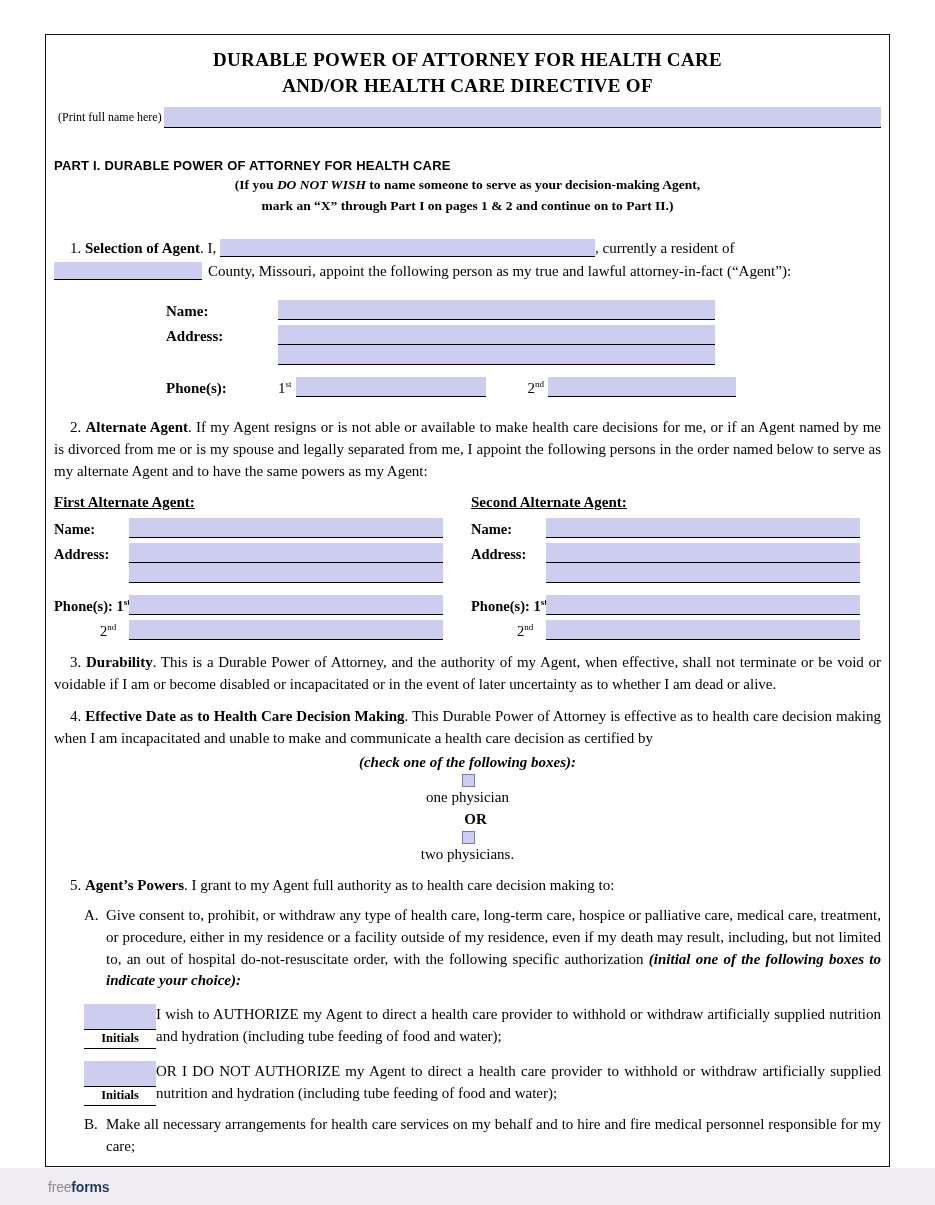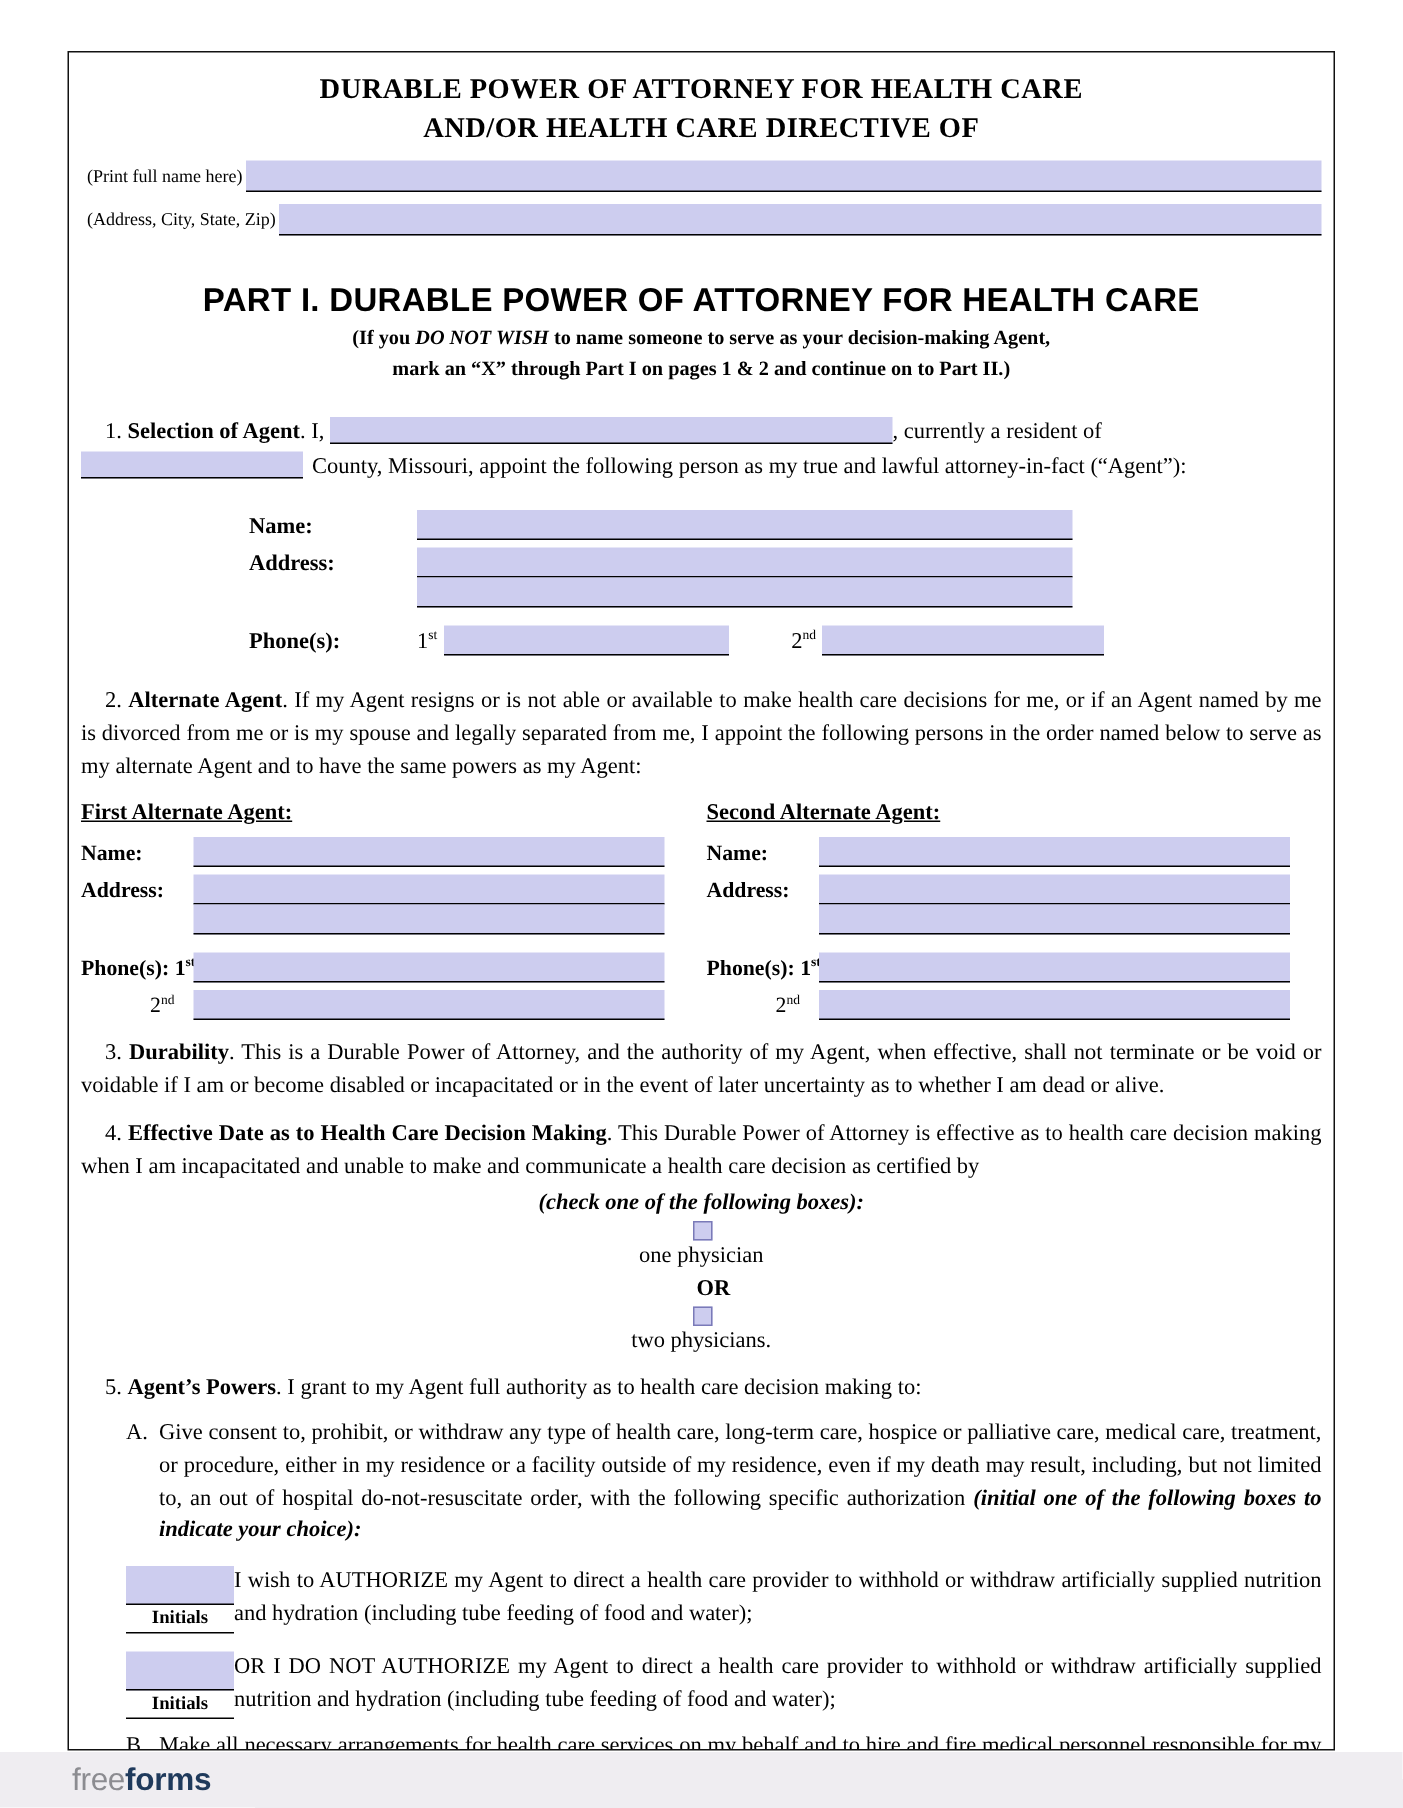--- a/index.html
+++ b/index.html
@@ -20,21 +20,21 @@
   .bi { font-weight: bold; font-style: italic; }
   .field {
     background: var(--field, #cdcdef);
     border-bottom: 1px solid #000;
     display: inline-block; height: 18px; vertical-align: -4px;
   }
   .title { text-align: center; font-weight: bold; font-size: 19px; line-height: 1.38; margin-top: 12px; letter-spacing: .3px; }
   .toprow { display: flex; align-items: flex-end; margin-top: 8px; }
   .toplabel { font-size: 12px; white-space: nowrap; padding: 0 2px 3px 4px; }
   .toprow .field { flex: 1; height: 21px; }
-  .part-heading { text-align: center; font-family: "Liberation Sans", sans-serif; font-weight: bold; font-size: 22px; margin-top: 30px; letter-spacing: .2px; }
+  .part-heading { font-family: "Liberation Sans", sans-serif; font-weight: bold; font-size: 13px; margin-top: 30px; letter-spacing: .2px; }
   .part-note { text-align: center; font-weight: bold; font-size: 13.5px; margin-top: 3px; line-height: 1.3; }
   .p { font-size: 15px; line-height: 1.45; text-align: justify; }
   .indent1 { text-indent: 16px; }
   .textline { font-size: 15px; line-height: 1.55; white-space: nowrap; }
   .mt22 { margin-top: 22px; }
   .ml6 { margin-left: 6px; }
   
   .agent-block { margin: 12px 0 0 112px; font-size: 15px; }
   .agrow { display: flex; align-items: flex-end; margin-top: 5px; }
   .agrow.cont { margin-top: 0; }
@@ -85,40 +85,36 @@
   .f-center { margin-left: 48px; line-height: 1.35; }
   .f-right { margin-left: auto; text-align: right; }
   .f-page { font-weight: bold; font-size: 13.5px; }
   .f-rev { font-size: 10.5px; }
   
   .sitebar {
     position: absolute; left: 0; bottom: 0; width: 935px; height: 37px;
     background: var(--bar_bg, #efedf1);
     display: flex; align-items: center; padding-left: 48px;
   }
-  .logo { font-family: "Liberation Sans", sans-serif; font-size: 21px; letter-spacing: -0.2px; cursor: pointer; }
+  .logo { font-family: "Liberation Sans", sans-serif; font-size: 14px; letter-spacing: -0.2px; cursor: pointer; }
   .logo-free { color: var(--logo_free, #8c8c91); }
   .logo-forms { color: var(--logo_forms, #1f3a5c); font-weight: bold; }
 </style>
 </head>
 <body>
 
 <div class="doc">
 
   <div class="title">
     <div>DURABLE POWER OF ATTORNEY FOR HEALTH CARE</div>
     <div>AND/OR HEALTH CARE DIRECTIVE OF</div>
   </div>
 
   <div class="toprow">
     <span class="toplabel">(Print full name here)</span>
-    <span class="field" style="flex:1"></span>
-  </div>
-  <div class="toprow">
-    <span class="toplabel">(Address, City, State, Zip)</span>
     <span class="field" style="flex:1"></span>
   </div>
 
   <div class="part-heading">PART I.  DURABLE POWER OF ATTORNEY FOR HEALTH CARE</div>
   <div class="part-note"><span>(If you </span><span class="bi">DO NOT WISH</span><span> to name someone to serve as your decision-making Agent,</span></div>
   <div class="part-note">mark an “X”  through Part I on pages 1 &amp; 2 and continue on to Part II.)</div>
 
   <div class="textline mt22" style="padding-left:16px"><span>1. </span><span class="b">Selection of Agent</span><span>.  I, </span><span class="field" style="width:375px"></span><span>, currently a resident of</span></div>
   <div class="textline"><span class="field" style="width:148px"></span><span class="ml6">County, Missouri, appoint the following person as my true and lawful attorney-in-fact (“Agent”):</span></div>
 

